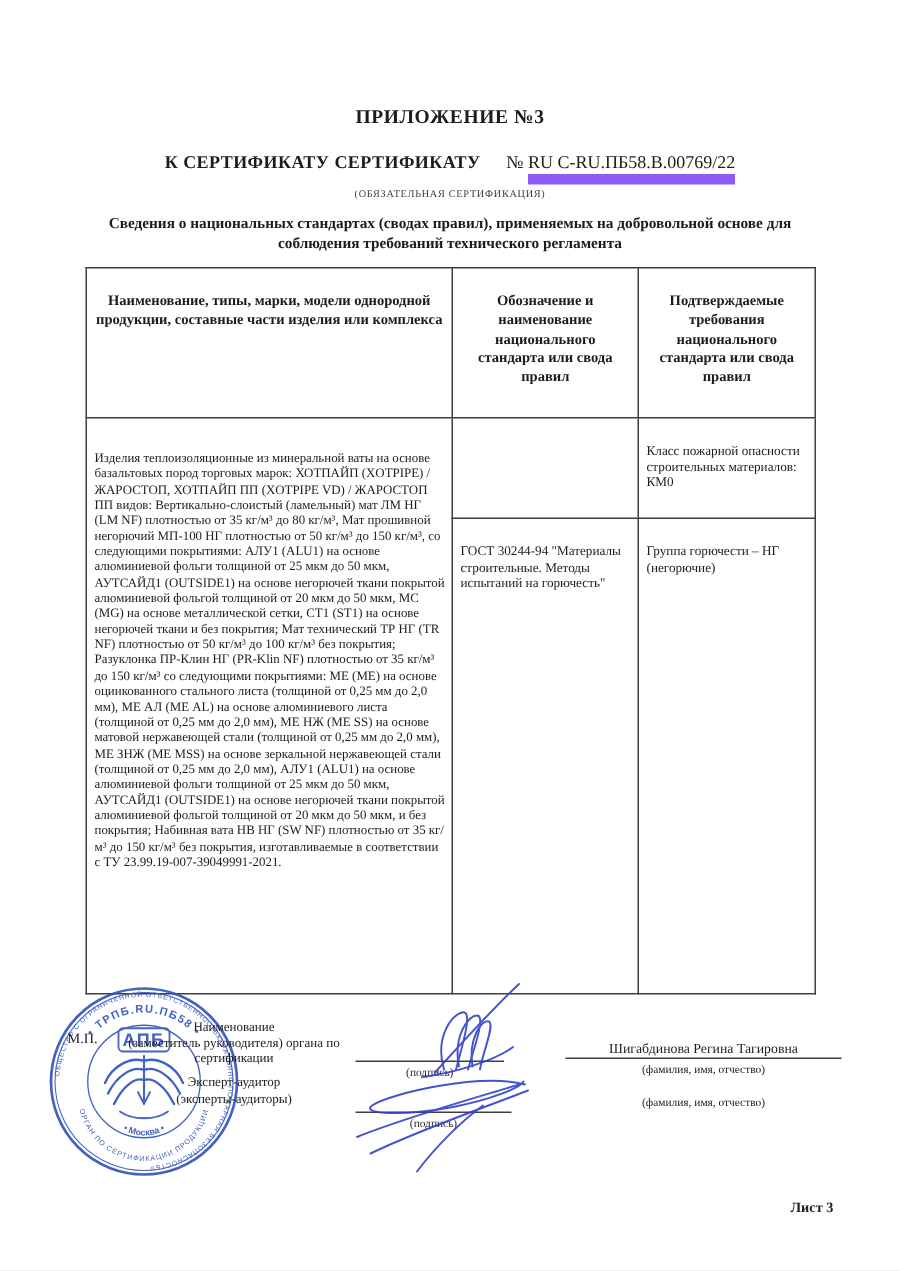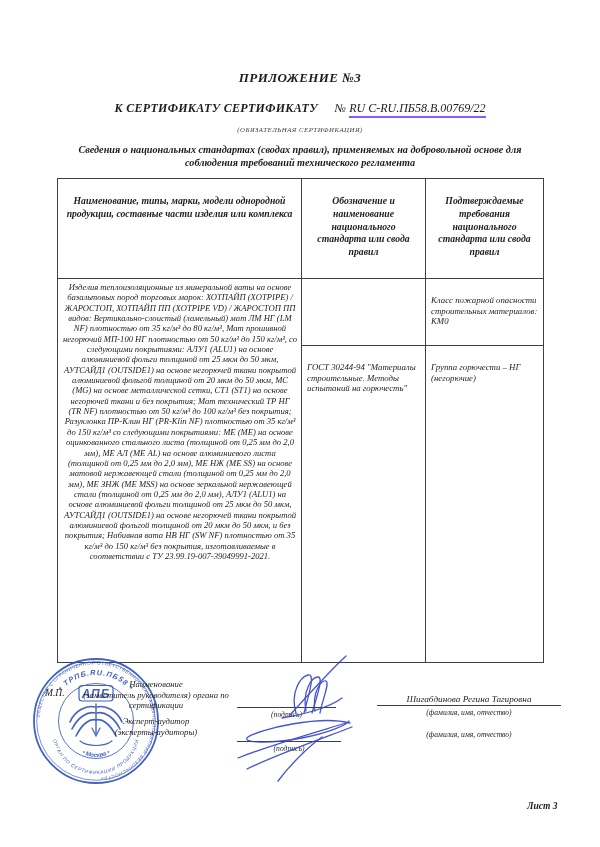--- a/index.html
+++ b/index.html
@@ -1,36 +1,36 @@
 <!DOCTYPE html>
 <html><head>
 <meta charset="utf-8">
 <style>
   html,body{margin:0;padding:0;background:#e8e8e8;}
   .doc{
     position:relative; width:600px; height:847px; margin:0 auto;
     background:#ffffff; overflow:hidden;
-    font-family:"Liberation Serif", serif; color:#1c1c1c;font-style:italic;
+    font-family:"Liberation Serif", serif; color:#1c1c1c;
   }
   .abs{position:absolute;}
   .center{text-align:center;}
   .doc-title{top:70px; left:0; right:0; font-size:13px; font-weight:bold; letter-spacing:.4px;}
   .cert-line{top:101px; left:0; right:0; font-size:12px;}
   .cert-line .bold{font-weight:bold; letter-spacing:.3px;}
   .cert-line .numlabel{margin-left:14px;}
-  .cert-line .num{border-bottom:2px solid #8b5cf6; padding-bottom:1px;}
+  .cert-line .num{border-bottom:7px solid #8b5cf6; padding-bottom:1px;}
   .cert-type{top:126px; left:0; right:0; font-size:6.8px; letter-spacing:.5px; color:#3c3c3c;}
   .subtitle{top:143px; left:55px; right:55px; font-size:10.2px; font-weight:bold; line-height:13px;}
 
   .tbl-wrap{top:178px; left:57px; width:486px;}
   table{border-collapse:collapse; table-layout:fixed; width:100%;}
   td,th{border:1px solid #3f3f3f; vertical-align:top; padding:16px 5px; font-weight:normal;}
   th{font-size:9.7px; font-weight:bold; line-height:12.8px; text-align:center; height:67px;}
   td{font-size:8.8px; line-height:10.6px;}
-  td.product{font-size:8.6px; line-height:10.35px; padding:3px 4px 3px 5px;text-align:center;}
+  td.product{font-size:8.6px; line-height:10.35px; padding:21px 4px 3px 5px;}
   tr.r1 td{height:34px;}
   tr.r2 td{height:284px;}
 
   .foot-label{font-size:8.7px; line-height:10.5px;}
   .mp{top:688px; left:45px; font-size:9.5px;}
   .role1{top:679px; left:79px; width:154px;}
   .role2{top:716px; left:79px; width:154px;}
   .sigline{border-top:1px solid #3f3f3f; height:0;}
   .sig1{top:707px; left:237px; width:99px;}
   .sig2{top:741px; left:237px; width:104px;}

